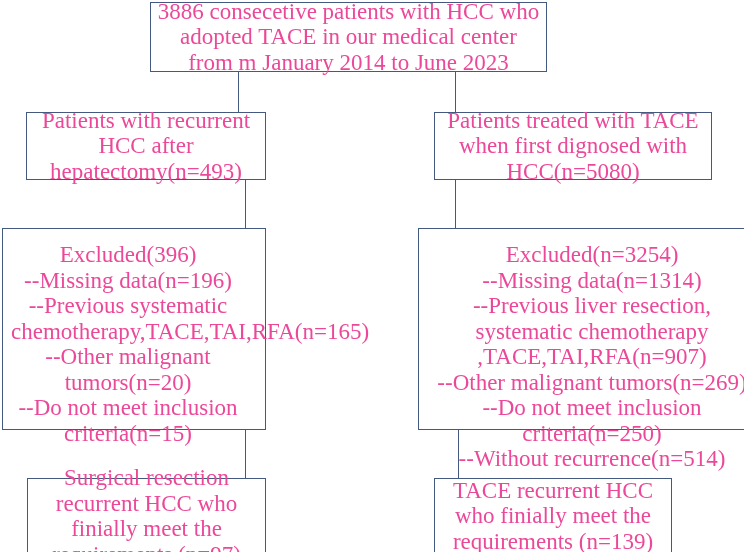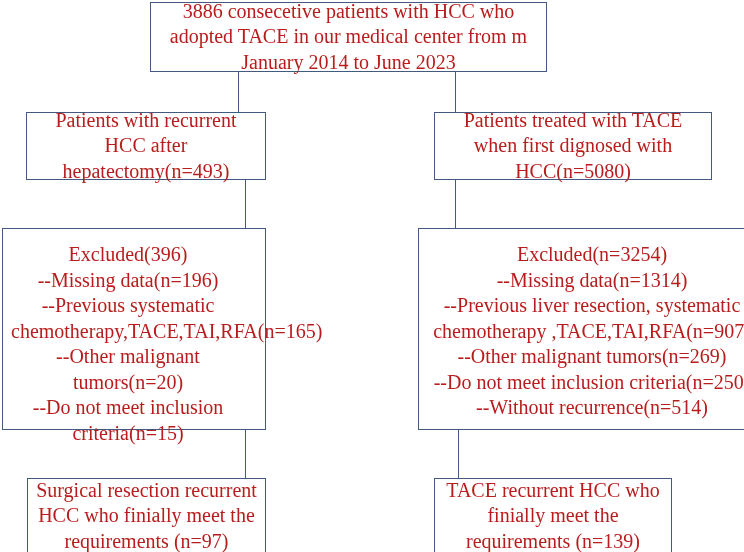--- a/index.html
+++ b/index.html
@@ -14,23 +14,23 @@
     background: #ffffff;
     overflow: hidden;
     font-family: "Liberation Serif", "DejaVu Serif", serif;
     color: #1a1a1a;
   }
   .node {
     position: absolute;
     box-sizing: border-box;
     border: 1.4px solid #44597f;
     background: #ffffff;
-    font-size: 20px;
+    font-size: 23px;
     line-height: 25.5px;
-    color: #b91c1c;
+    color: #ec4899;
     z-index: 2;
   }
   .node .txt {
     display: block;
     white-space: pre-line;
   }
   .node.center {
     display: flex;
     align-items: center;
     justify-content: center;

